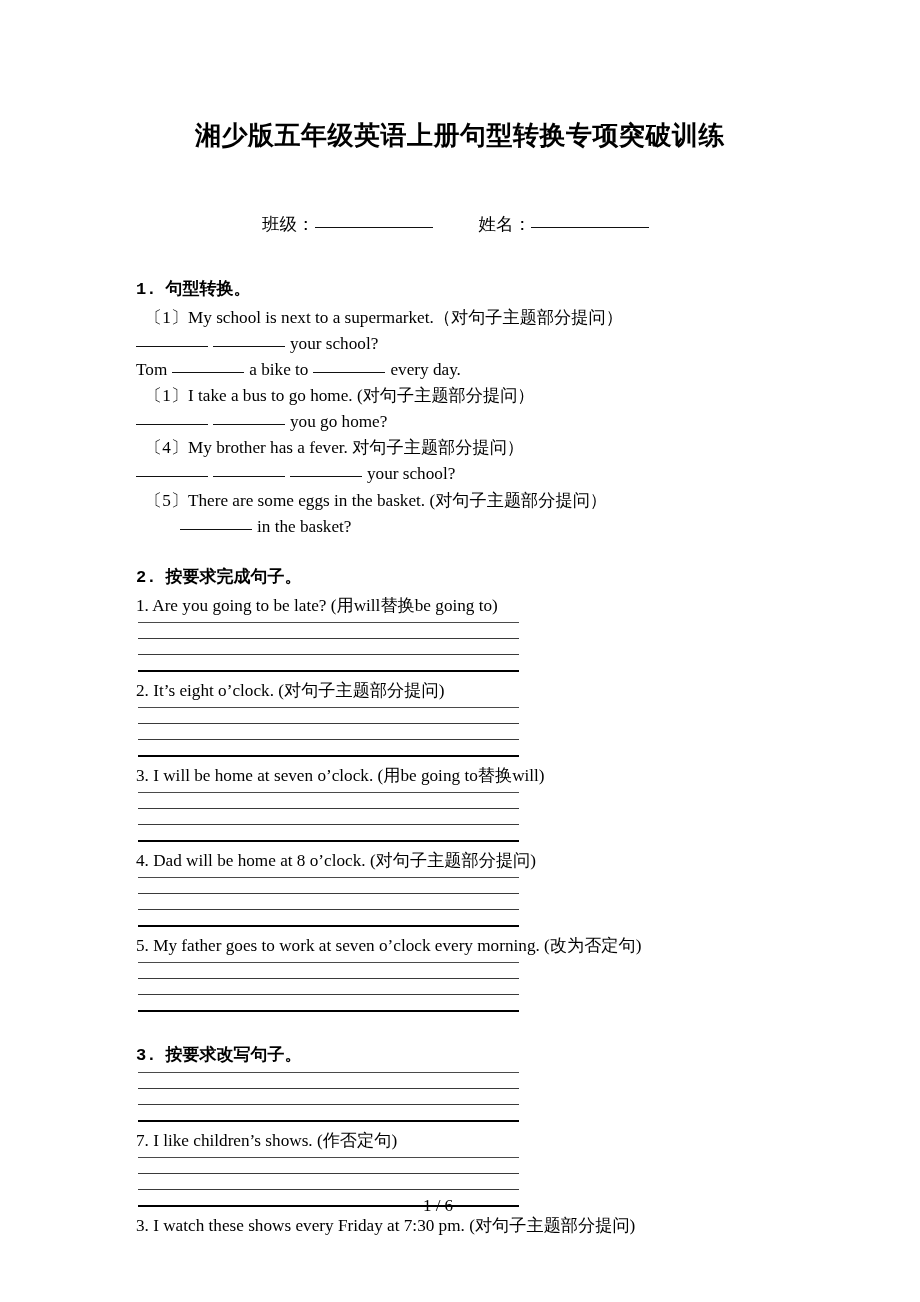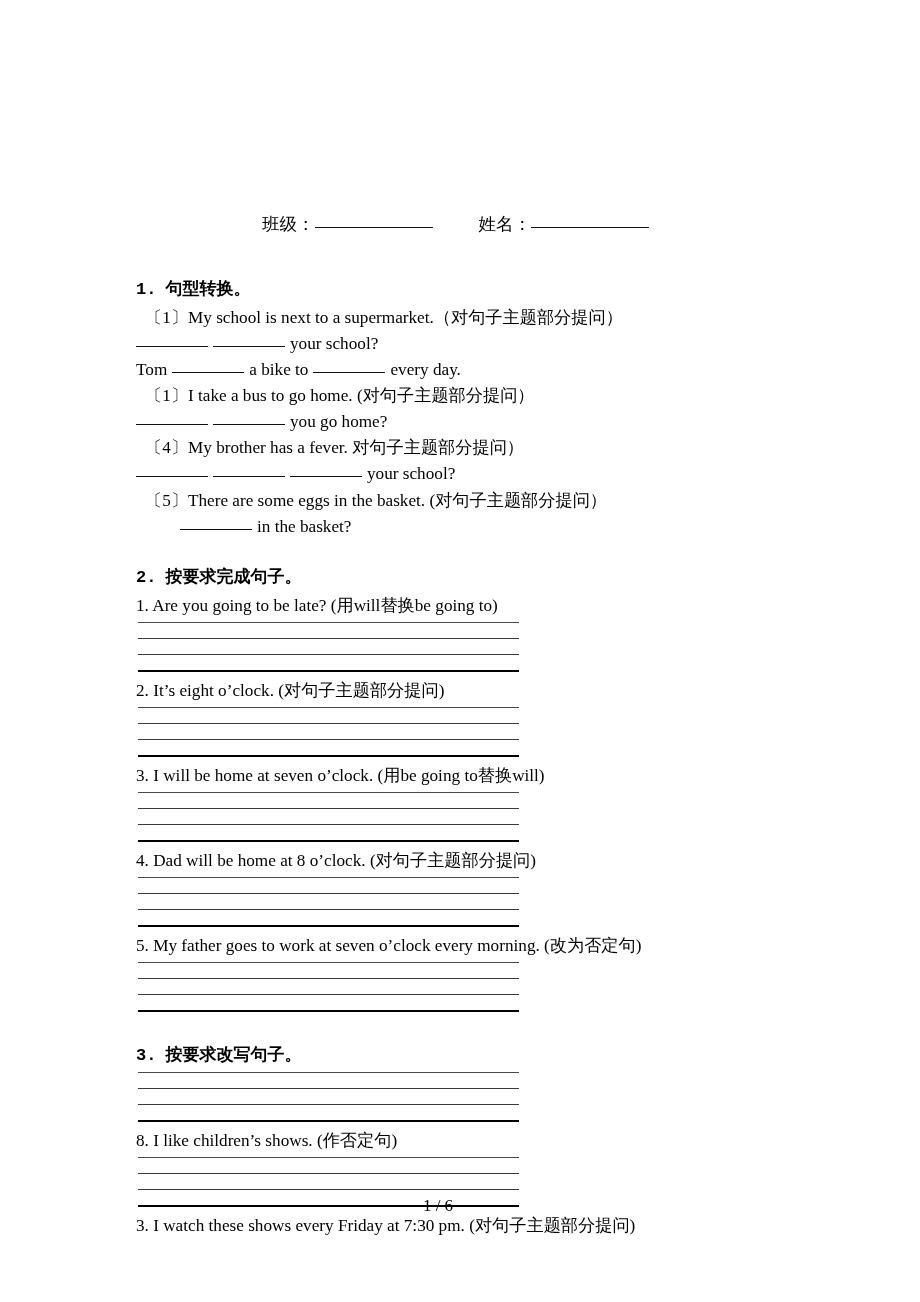--- a/index.html
+++ b/index.html
@@ -123,20 +123,21 @@
     width: 876px;
     text-align: center;
     font-size: 17px;
   }
 </style>
 </head>
 <body>
 
 <div class="page">
 
+  <div class="doc-title">湘少版五年级英语上册句型转换专项突破训练</div>
 
   <div class="idrow">
     <span class="lbl">班级：</span><span class="rule rule-class"></span><span class="gap"></span><span class="lbl">姓名：</span><span class="rule rule-name"></span>
   </div>
 
   <div class="body-col">
 
     <div class="sec-head">
       <span class="num">1.</span><span>句型转换。</span>
     </div>
@@ -207,21 +208,21 @@
       <span class="num">3.</span><span>按要求改写句子。</span>
     </div>
 
     <div class="rules">
       <div class="r"></div>
       <div class="r"></div>
       <div class="r"></div>
       <div class="r thick"></div>
     </div>
 
-    <div class="q-line">8. I like children’s shows. (作否定句)</div>
+    <div class="q-line">7. I like children’s shows. (作否定句)</div>
     <div class="rules">
       <div class="r"></div>
       <div class="r"></div>
       <div class="r"></div>
       <div class="r thick"></div>
     </div>
 
     <div class="q-line">3. I watch these shows every Friday at 7:30 pm. (对句子主题部分提问)</div>
 
   </div>

